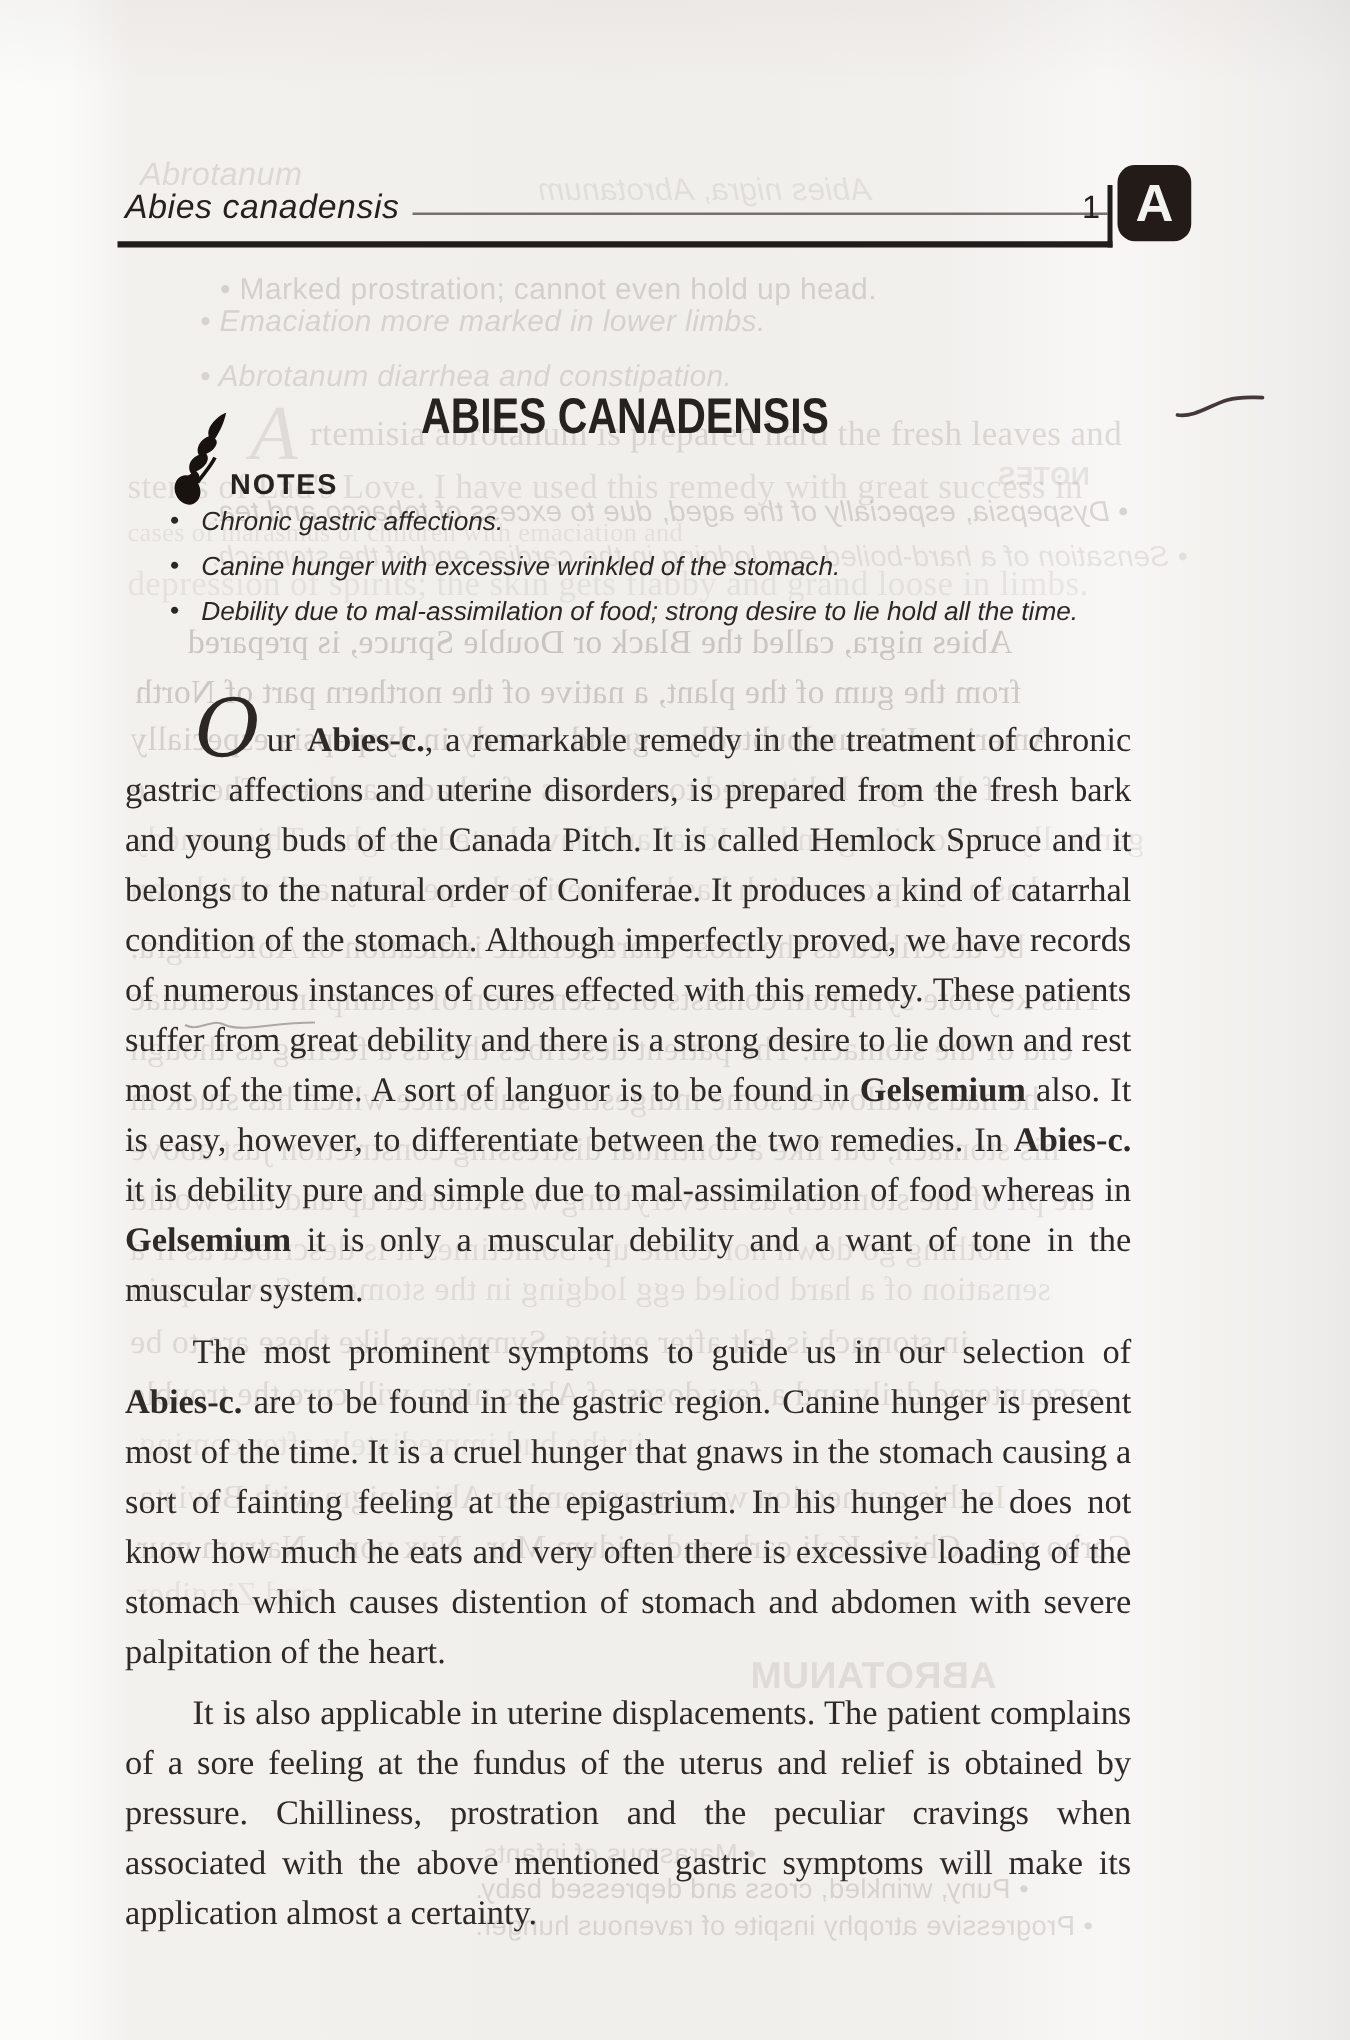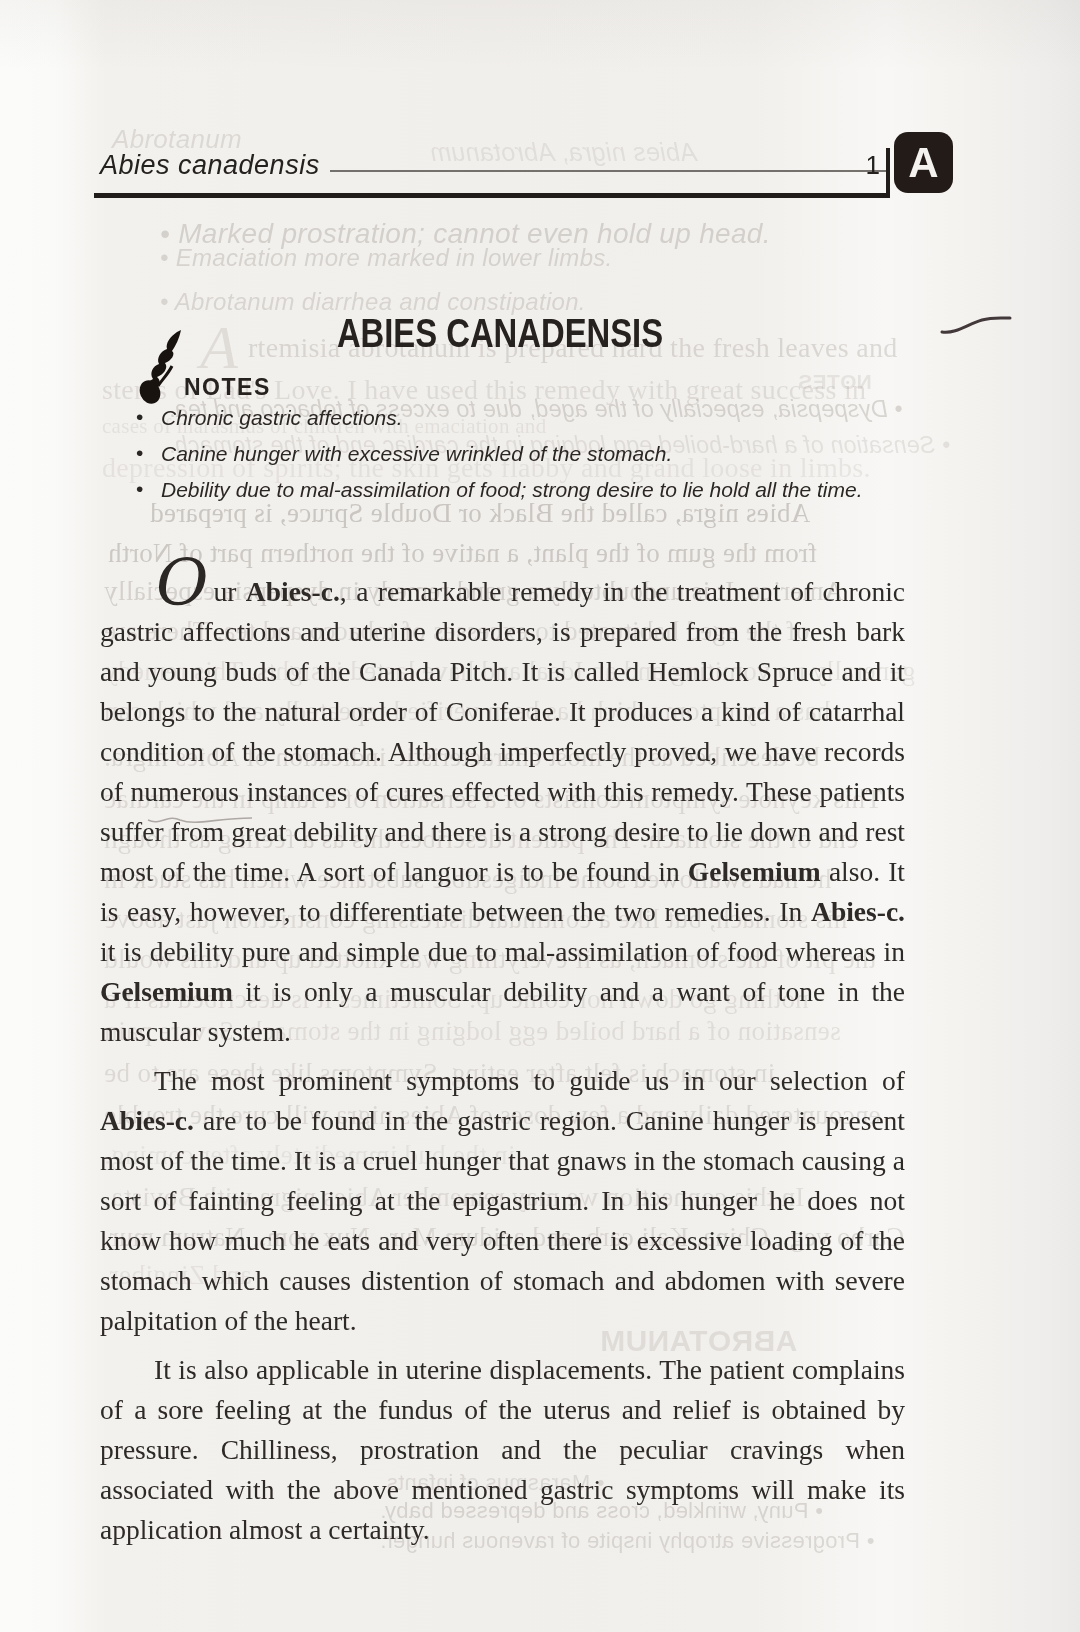--- a/index.html
+++ b/index.html
@@ -79,21 +79,21 @@
   .pen-mark{position:absolute;z-index:3;}
 </style>
 </head>
 <body>
 
 <div class="page">
 
   <div class="ghost-layer">
       <div class="ghost" style="left: 112px; top: 124px; font-size: 26px; opacity: 0.22; font-style: italic;">Abrotanum</div>
       <div class="ghost mir" style="left: 430px; top: 138px; font-size: 25px; opacity: 0.16; font-style: italic;">Abies nigra,  Abrotanum</div>
-      <div class="ghost" style="left: 160px; top: 218px; font-size: 28px; opacity: 0.3; font-style: italic;">• Marked prostration; cannot even hold up head.</div>
+      <div class="ghost" style="left: 176px; top: 218px; font-size: 24px; opacity: 0.3; ">• Marked prostration; cannot even hold up head.</div>
       <div class="ghost" style="left: 160px; top: 244px; font-size: 24px; opacity: 0.28; font-style: italic;">• Emaciation more marked in lower limbs.</div>
       <div class="ghost" style="left: 160px; top: 288px; font-size: 24px; opacity: 0.26; font-style: italic;">• Abrotanum diarrhea and constipation.</div>
       <div class="ghost gserif" style="left: 200px; top: 312px; font-size: 62px; opacity: 0.18; font-style: italic;">A</div>
       <div class="ghost gserif" style="left: 248px; top: 332px; font-size: 28px; opacity: 0.26;">rtemisia abrotanum is prepared hard the fresh leaves and</div>
       <div class="ghost gserif" style="left: 102px; top: 374px; font-size: 28px; opacity: 0.2;">stems of Lad's Love. I have used this remedy with great success in</div>
       <div class="ghost gserif" style="left: 102px; top: 414px; font-size: 21px; opacity: 0.15; font-family: Liberation Serif, serif;">cases of marasmus of children with emaciation and</div>
       <div class="ghost gserif" style="left: 102px; top: 452px; font-size: 28px; opacity: 0.14;">depression of spirits; the skin gets flabby and grand loose in limbs.</div>
       <div class="ghost mir" style="left: 798px; top: 370px; font-size: 21px; opacity: 0.16; font-weight: bold;">NOTES</div>
       <div class="ghost mir" style="left: 168px; top: 396px; font-size: 23px; opacity: 0.3; font-style: italic;">• Dyspepsia, especially of the aged, due to excess of tobacco and tea.</div>
       <div class="ghost mir" style="left: 168px; top: 432px; font-size: 23px; opacity: 0.18; font-style: italic;">• Sensation of a hard-boiled egg lodging in the cardiac end of the stomach.</div>

